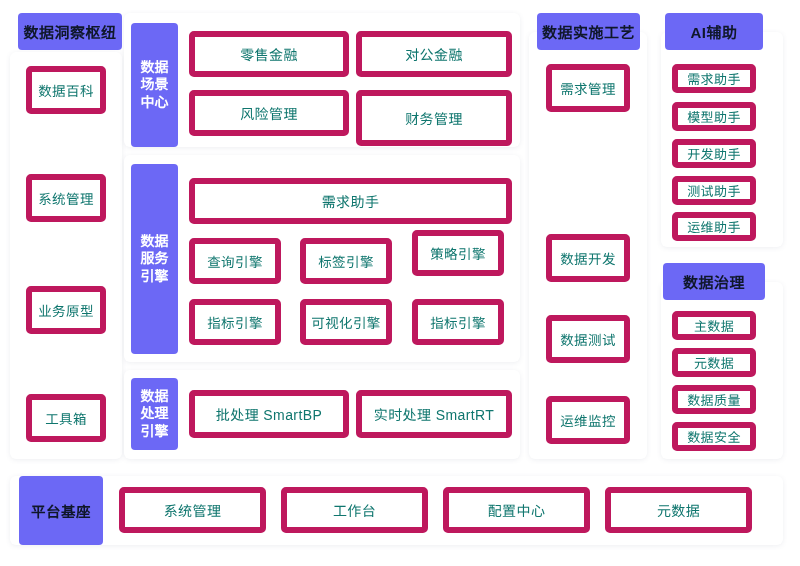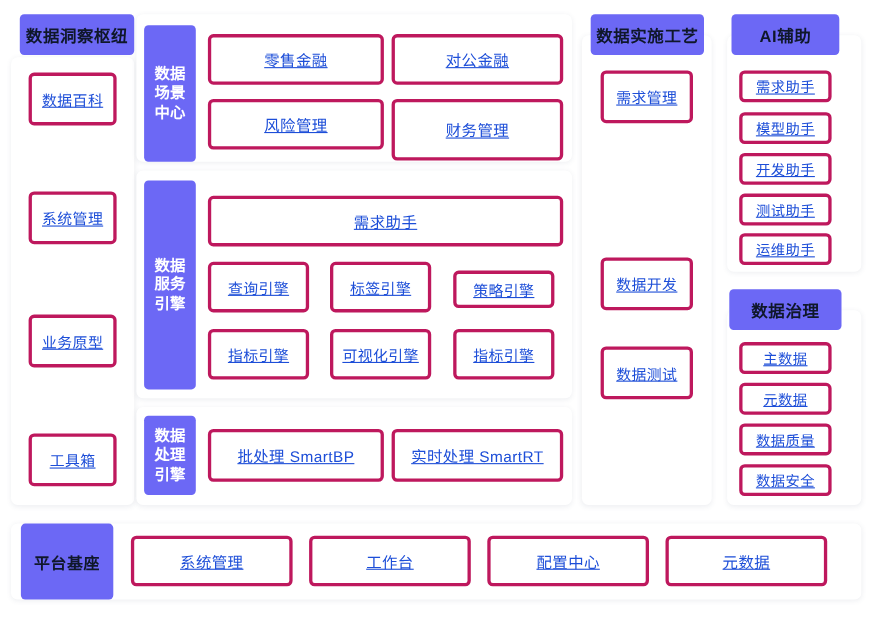--- a/index.html
+++ b/index.html
@@ -58,30 +58,29 @@
     text-align: center;
     z-index: 5;
     padding: 0 6px;
     box-sizing: border-box;
   }
   .vbadge span { display: block; width: 2.2em; }
 
   .card {
     position: absolute;
     background: #ffffff;
-    border: 3px solid #be185d;
+    border: 6px solid #be185d;
     border-radius: 5px;
     display: flex;
     align-items: center;
     justify-content: center;
     font-size: 13.5px;
-    color: #1d4ed8;
+    color: #0f766e;
     box-sizing: border-box;
     letter-spacing: 0.4px;
-    text-decoration: underline;
   }
   .card.wide { font-size: 14px; }
   .card.small { font-size: 13px; }
 
   
   #left-panel   { left: 10px;  top: 52px;  width: 112px; height: 407px; }
 
   
   #scene-panel  { left: 124px; top: 13px;  width: 396px; height: 134px; }
   #service-panel{ left: 124px; top: 155px; width: 396px; height: 207px; }
@@ -123,21 +122,21 @@
   <div class="panel" id="service-panel"></div>
 
   <div class="vbadge" style="left:131px; top:164px; width:47px; height:190px;">
     <span>数据服务引擎</span>
   </div>
 
   <div class="card wide" style="left:189px; top:178px; width:323px; height:46px;">需求助手</div>
 
   <div class="card" style="left:189px; top:238px; width:92px; height:46px;">查询引擎</div>
   <div class="card" style="left:300px; top:238px; width:92px; height:46px;">标签引擎</div>
-  <div class="card" style="left:412px; top:246px; width:92px; height:34px;">策略引擎</div>
+  <div class="card" style="left:412px; top:230px; width:92px; height:46px;">策略引擎</div>
 
   <div class="card" style="left:189px; top:299px; width:92px; height:46px;">指标引擎</div>
   <div class="card" style="left:300px; top:299px; width:92px; height:46px;">可视化引擎</div>
   <div class="card" style="left:412px; top:299px; width:92px; height:46px;">指标引擎</div>
 
   <div class="panel" id="process-panel"></div>
 
   <div class="vbadge" style="left:131px; top:378px; width:47px; height:72px;">
     <span>数据处理引擎</span>
   </div>
@@ -145,20 +144,21 @@
   <div class="card wide" style="left:189px; top:390px; width:160px; height:48px;">批处理 SmartBP</div>
   <div class="card wide" style="left:356px; top:390px; width:156px; height:48px;">实时处理  SmartRT</div>
 
   <div class="panel" id="craft-panel"></div>
 
   <div class="badge" style="left:537px; top:13px; width:103px; height:37px;">数据实施工艺</div>
 
   <div class="card" style="left:546px; top:64px; width:84px; height:48px;">需求管理</div>
   <div class="card" style="left:546px; top:234px; width:84px; height:48px;">数据开发</div>
   <div class="card" style="left:546px; top:315px; width:84px; height:48px;">数据测试</div>
+  <div class="card" style="left:546px; top:396px; width:84px; height:48px;">运维监控</div>
 
   <div class="panel" id="ai-panel"></div>
 
   <div class="badge" style="left:665px; top:13px; width:98px; height:37px;">AI辅助</div>
 
   <div class="card small" style="left:672px; top:64px; width:84px; height:29px;">需求助手</div>
   <div class="card small" style="left:672px; top:102px; width:84px; height:29px;">模型助手</div>
   <div class="card small" style="left:672px; top:139px; width:84px; height:29px;">开发助手</div>
   <div class="card small" style="left:672px; top:176px; width:84px; height:29px;">测试助手</div>
   <div class="card small" style="left:672px; top:212px; width:84px; height:29px;">运维助手</div>

